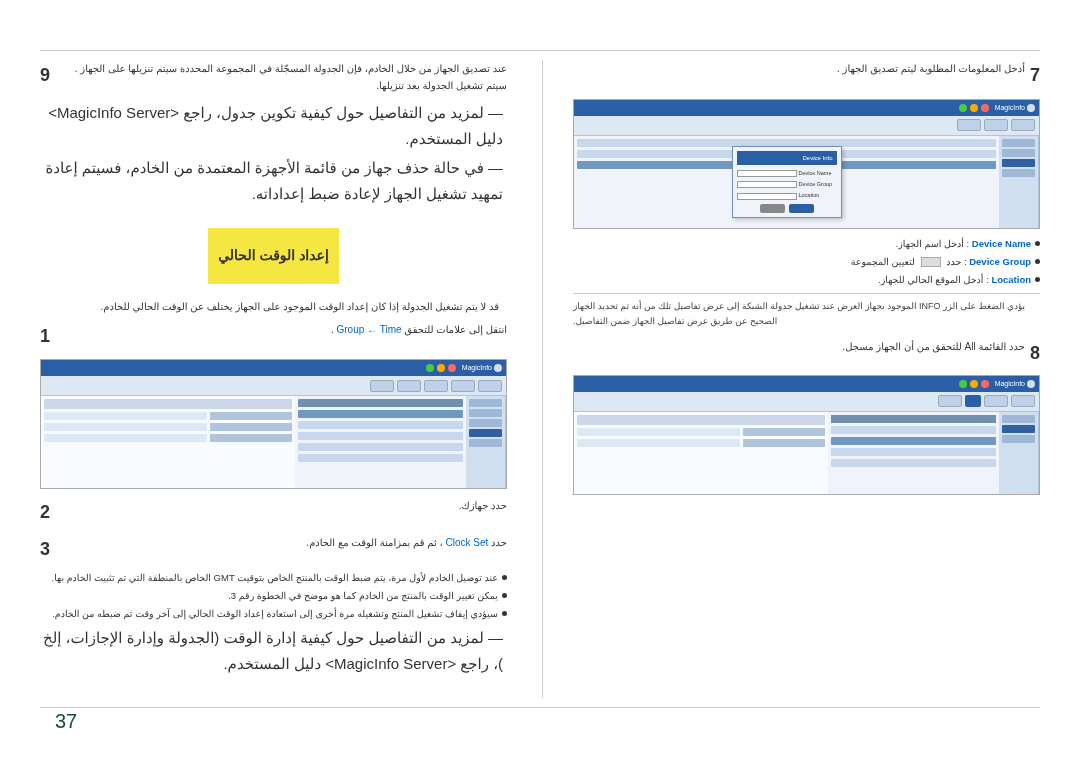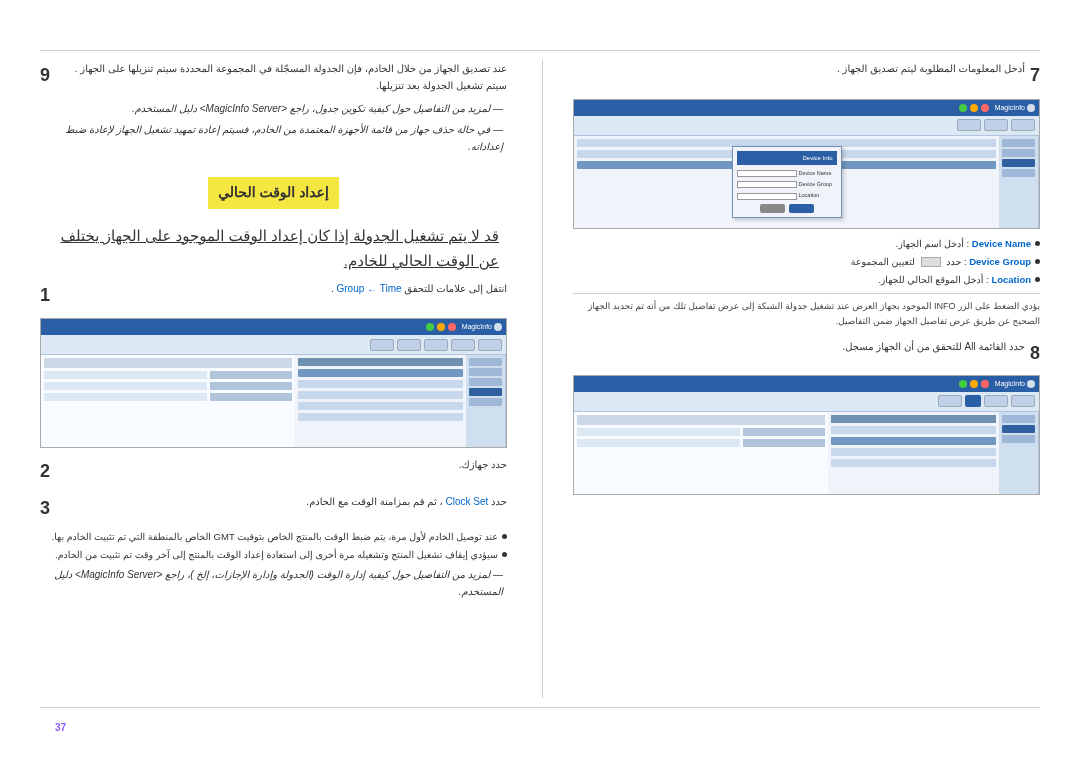--- a/index.html
+++ b/index.html
@@ -38,23 +38,23 @@
       right: 40px;
       height: 1px;
       background: #cccccc;
     }
 
     
     .page-number {
       position: absolute;
       bottom: 30px;
       left: 55px;
-      font-size: 10px;
-      color: #8b5cf6;
-      font-weight: bold;
+      font-size: 20px;
+      color: #14532d;
+      font-weight: normal;
     }
 
     
     .main-content {
       position: absolute;
       top: 60px;
       left: 40px;
       right: 40px;
       bottom: 65px;
       display: flex;
@@ -103,40 +103,38 @@
 
     .step-line {
       overflow: hidden;
       margin-bottom: 6px;
     }
 
     .section-title {
       background: #f5e642;
       font-size: 14px;
       font-weight: bold;
-      padding: 4px 10px;
+      padding: 16px 10px;
       margin: 12px 0 8px 0;
       display: inline-block;
       direction: rtl;
       text-align: center;
     }
 
     .note-line {
-      font-size: 15px;
+      font-size: 10px;
       color: #333;
       margin-bottom: 4px;
       padding-right: 8px;
-      text-decoration: underline;
     }
 
     .note-dash {
       margin-bottom: 4px;
       padding-right: 4px;
-      font-size: 10px;
-      font-style: italic;
+      font-size: 15px;
     }
 
     .blue-text {
       color: #0066cc;
     }
 
     
     .screenshot-box {
       width: 100%;
       height: 130px;
@@ -260,21 +258,21 @@
       font-weight: bold;
     }
 
     .info-box {
       font-size: 9px;
       color: #444;
       border-top: 1px solid #ccc;
       padding-top: 5px;
       margin-top: 6px;
       direction: rtl;
-      text-align: right;
+      text-align: left;
       line-height: 1.6;
     }
 
     .vertical-divider {
       width: 1px;
       background: #cccccc;
       margin: 0 10px;
     }
   </style>
 </head>
@@ -380,21 +378,25 @@
         <span>، ثم قم بمزامنة الوقت مع الخادم.</span>
       </div>
 
       <div class="bullet-list">
         <div class="bullet-item">
           <span class="bullet-dot"></span>
           <span class="bullet-text">عند توصيل الخادم لأول مرة، يتم ضبط الوقت بالمنتج الخاص بتوقيت GMT الخاص بالمنطقة التي تم تثبيت الخادم بها.</span>
         </div>
         <div class="bullet-item">
           <span class="bullet-dot"></span>
-          <span class="bullet-text">سيؤدي إيقاف تشغيل المنتج وتشغيله مرة أخرى إلى استعادة إعداد الوقت بالمنتج إلى آخر وقت تم تثبيت من الخادم.</span>
+          <span class="bullet-text">يمكن تغيير الوقت بالمنتج من الخادم كما هو موضح في الخطوة رقم 3.</span>
+        </div>
+        <div class="bullet-item">
+          <span class="bullet-dot"></span>
+          <span class="bullet-text">سيؤدي إيقاف تشغيل المنتج وتشغيله مرة أخرى إلى استعادة إعداد الوقت الحالي إلى آخر وقت تم ضبطه من الخادم.</span>
         </div>
       </div>
 
       <div class="note-dash">
         — <span>لمزيد من التفاصيل حول كيفية إدارة الوقت (الجدولة وإدارة الإجازات، إلخ )، راجع &lt;MagicInfo Server&gt; دليل المستخدم.</span>
       </div>
 
     </div>
 
     <div class="vertical-divider"></div>

